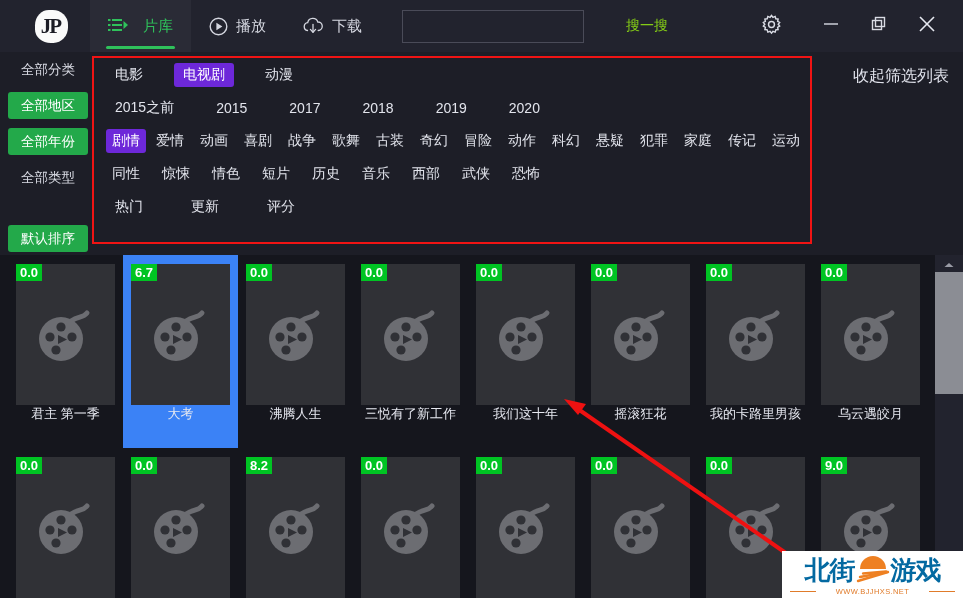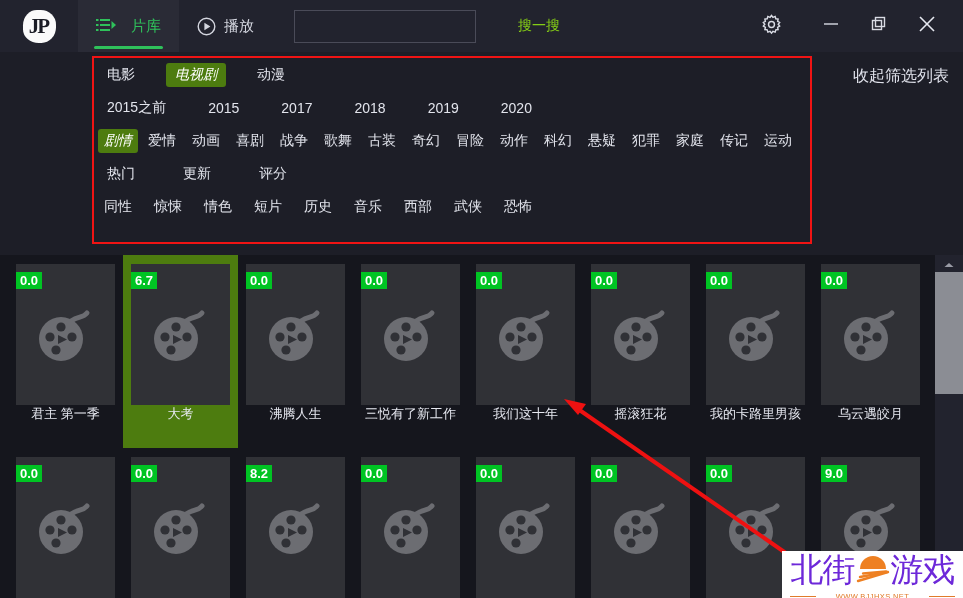--- a/index.html
+++ b/index.html
@@ -10,21 +10,21 @@
     overflow: hidden;
   }
   #app { position: relative; width: 963px; height: 598px; background: #15161d; }
 
   
   .titlebar {
     position: absolute; left: 0; top: 0; width: 963px; height: 52px;
     background: #22232e;
     display: flex; align-items: stretch;
   }
-  .logo-wrap { width: 78px; display: flex; align-items: center; justify-content: center; }
+  .logo-wrap { width: 78px; display: flex; align-items: center; justify-content: center; margin-left: 12px; }
   .logo-badge {
     width: 33px; height: 33px; background: #fafafa; color: #1b1c25;
     border-radius: 42% 46% 44% 48% / 46% 44% 48% 42%;
     display: flex; align-items: center; justify-content: center;
     font-size: 21px; font-weight: 700; font-family: "Liberation Serif", serif;
     letter-spacing: -2px; padding-right: 1px;
   }
   .nav { display: flex; align-items: stretch; }
   .nav-item {
     position: relative; display: flex; align-items: center; gap: 8px;
@@ -68,53 +68,53 @@
     display: flex; align-items: center; justify-content: center;
     font-size: 13.5px; color: #d8dae3; border-radius: 3px; cursor: pointer;
   }
   .side-btn.on { background: #23a94a; color: #ffffff; }
   .side-sort { margin-top: 34px; }
 
   .filter-box {
     position: absolute; left: 92px; top: 4px; width: 720px; height: 188px;
     border: 2px solid #f01414; background: #1d1e27;
   }
-  .frow { display: flex; align-items: center; height: 33px; padding-left: 4px; }
+  .frow { display: flex; align-items: center; height: 33px; padding-left: 12px; }
   .frow.genres { flex-wrap: nowrap; }
   .chip {
     color: #e2e4ec; font-size: 14px; padding: 3px 9px; margin-right: 6px;
     border-radius: 3px; cursor: pointer; white-space: nowrap;
   }
-  .chip.on { background: #4d7c0f; color: #ffffff; font-style: italic; }
+  .chip.on { background: #6d28d9; color: #ffffff; }
   .frow.wide .chip { margin-right: 22px; }
   .frow.years .chip { margin-right: 24px; }
   .frow.sort .chip { margin-right: 30px; }
   .frow.genres .chip { margin-right: 4px; padding: 3px 6px; text-align: center; }
   .frow.sub .chip { margin-right: 10px; padding: 3px 6px; }
 
   .collapse {
     position: absolute; right: 14px; top: 14px; color: #dfe1ea; font-size: 16px; cursor: pointer;
   }
 
   
   .grid-area {
     position: absolute; left: 0; top: 255px; width: 935px; height: 343px;
     background: #15161d; overflow: hidden;
   }
   .grid { display: flex; flex-wrap: wrap; padding-left: 8px; }
   .card {
     width: 115px; height: 193px; position: relative; cursor: pointer;
     padding-top: 9px;
   }
-  .card.hover { background: #4d7c0f; }
+  .card.hover { background: #3b82f6; }
   .poster {
     width: 99px; height: 141px; margin: 0 auto; background: #303136; position: relative;
   }
   .rating {
-    position: absolute; left: 0; top: 8px; background: #00c423; color: #ffffff;
+    position: absolute; left: 0; top: 0; background: #00c423; color: #ffffff;
     font-size: 13px; font-weight: 700; padding: 0px 4px; line-height: 17px;
     font-family: "Liberation Sans", sans-serif; z-index: 3;
   }
   .reel { position: absolute; left: 50%; top: 50%; transform: translate(-50%, -50%); }
   .title {
     text-align: center; color: #e6e8f0; font-size: 13px; margin-top: 0;
     white-space: nowrap; overflow: hidden; text-overflow: ellipsis; padding: 0 2px;
   }
 
   
@@ -134,21 +134,21 @@
   .arrow { position: absolute; left: 0; top: 0; pointer-events: none; }
 
   
   .watermark {
     position: absolute; left: 782px; top: 551px; width: 181px; height: 47px;
     background: #ffffff; display: flex; flex-direction: column;
     align-items: center; justify-content: center; overflow: hidden;
   }
   .wm-row { display: flex; align-items: center; justify-content: center; }
   .wm-cn-l, .wm-cn-r {
-    font-size: 33px; font-weight: 400; color: #6d28d9;
+    font-size: 26px; font-weight: 700; color: #0369a1;
     font-family: "DejaVu Sans", sans-serif; letter-spacing: -1px;
   }
   .wm-sun { margin: 0 -4px; }
   .wm-url {
     display: flex; align-items: center; gap: 20px; margin-top: -1px;
   }
   .wm-line { width: 26px; height: 1px; background: #e07b2a; }
   .wm-url-text { font-size: 7.5px; color: #e07b2a; letter-spacing: 0.4px;
     font-family: "Liberation Sans", sans-serif; }
 </style>
@@ -183,20 +183,30 @@
       <div class="nav-item">
         <span class="nav-ico">
           <svg width="19" height="19" viewBox="0 0 19 19">
             <circle cx="9.5" cy="9.5" r="8.3" fill="none" stroke="#d4d6df" stroke-width="1.4"></circle>
             <path d="M7.4 5.8 L13.4 9.5 L7.4 13.2 Z" fill="#d4d6df"></path>
           </svg>
         </span>
         <span>播放</span>
       </div>
 
+      <div class="nav-item">
+        <span class="nav-ico">
+          <svg width="22" height="18" viewBox="0 0 22 18">
+            <path d="M5.5 13.5 A4 4 0 0 1 5.7 5.6 A5.2 5.2 0 0 1 15.8 5.0 A3.9 3.9 0 0 1 16.2 13.5" fill="none" stroke="#d4d6df" stroke-width="1.3" stroke-linecap="round"></path>
+            <line x1="11" y1="7.5" x2="11" y2="15" stroke="#d4d6df" stroke-width="1.3" stroke-linecap="round"></line>
+            <path d="M8.4 12.4 L11 15.2 L13.6 12.4" fill="none" stroke="#d4d6df" stroke-width="1.3" stroke-linecap="round" stroke-linejoin="round"></path>
+          </svg>
+        </span>
+        <span>下载</span>
+      </div>
     </div>
 
     <div class="searchbox">
       <input type="text" value="" placeholder="" style="">
     </div>
 
     <div class="search-btn">搜一搜</div>
 
     <div class="win-ctrls">
 
@@ -234,20 +244,37 @@
             <line x1="4" y1="4" x2="18" y2="18" stroke="#e6e8f0" stroke-width="1.6"></line>
             <line x1="18" y1="4" x2="4" y2="18" stroke="#e6e8f0" stroke-width="1.6"></line>
           </svg>
         </span>
       </div>
     </div>
   </div>
 
   <div class="filter-area">
 
+    <div class="filter-side">
+      <div class="side-btn">
+        <span>全部分类</span>
+      </div>
+      <div class="side-btn on">
+        <span>全部地区</span>
+      </div>
+      <div class="side-btn on">
+        <span>全部年份</span>
+      </div>
+      <div class="side-btn">
+        <span>全部类型</span>
+      </div>
+      <div class="side-btn on side-sort">
+        <span>默认排序</span>
+      </div>
+    </div>
 
     <div class="filter-box">
 
       <div class="frow wide">
         <span class="chip">电影</span>
         <span class="chip on">电视剧</span>
         <span class="chip">动漫</span>
       </div>
 
 
@@ -272,36 +299,36 @@
         <span class="chip">冒险</span>
         <span class="chip">动作</span>
         <span class="chip">科幻</span>
         <span class="chip">悬疑</span>
         <span class="chip">犯罪</span>
         <span class="chip">家庭</span>
         <span class="chip">传记</span>
         <span class="chip">运动</span>
       </div>
 
-      <div class="frow sort">
-        <span class="chip">热门</span>
-        <span class="chip">更新</span>
-        <span class="chip">评分</span>
-      </div>
-
       <div class="frow sub">
         <span class="chip">同性</span>
         <span class="chip">惊悚</span>
         <span class="chip">情色</span>
         <span class="chip">短片</span>
         <span class="chip">历史</span>
         <span class="chip">音乐</span>
         <span class="chip">西部</span>
         <span class="chip">武侠</span>
         <span class="chip">恐怖</span>
+      </div>
+
+      <div class="frow sort">
+        <span class="chip">热门</span>
+        <span class="chip">更新</span>
+        <span class="chip">评分</span>
       </div>
     </div>
 
     <div class="collapse">收起筛选列表</div>
   </div>
 
   <div class="grid-area">
     <div class="grid" id="grid">
         <div class="card">
           <div class="poster">

